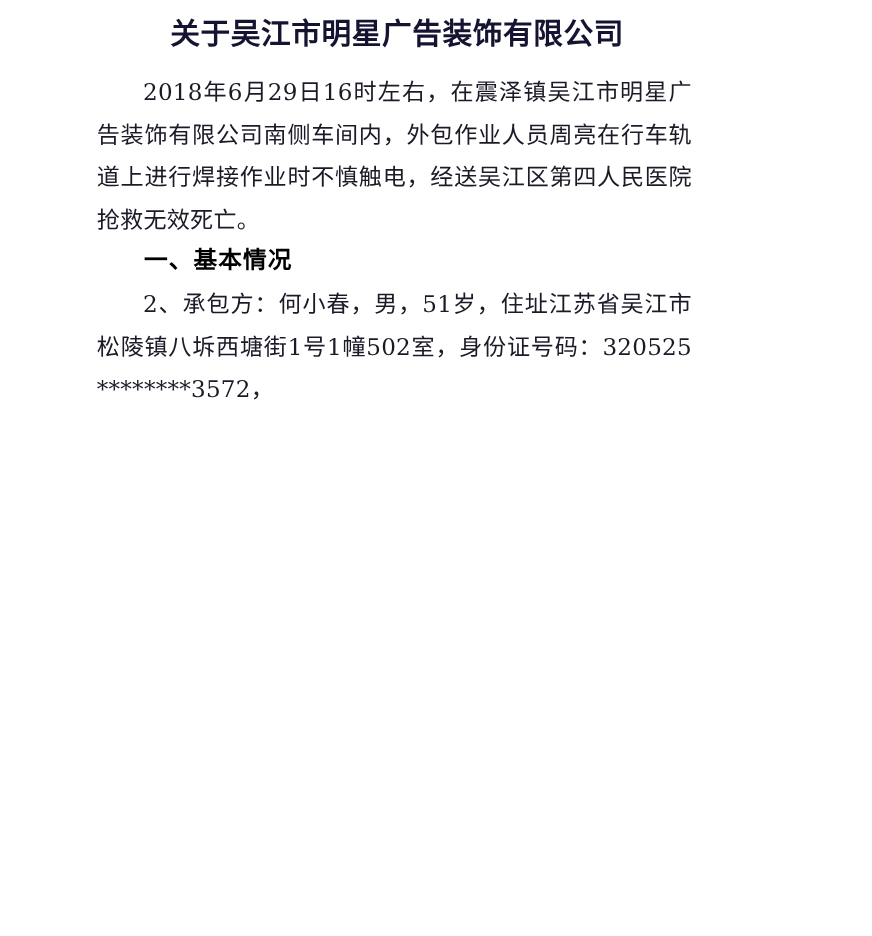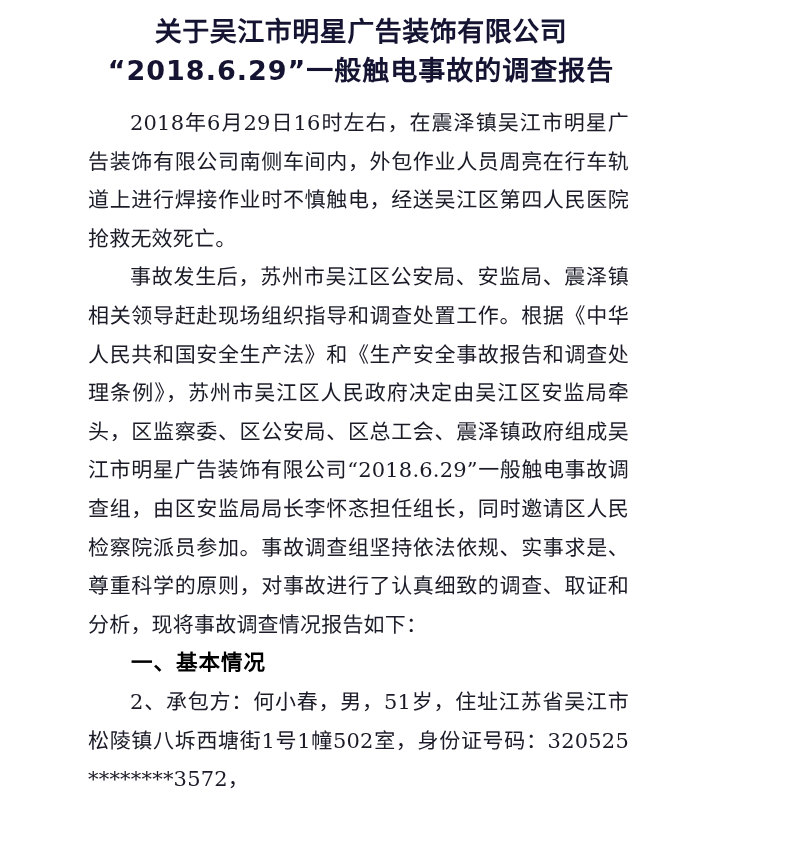--- a/index.html
+++ b/index.html
@@ -82,28 +82,26 @@
     margin-bottom: 0;
   }
 </style>
 </head>
 <body>
 
 <div id="document-page">
 
   <h1 class="doc-title">
     <span class="title-line title-line-1">关于吴江市明星广告装饰有限公司</span>
-    <span class="title-line title-line-2">“2018.6.29”一般触电事故的调查报告</span>
   </h1>
 
   <div class="doc-body">
 
     <p class="para">2018年6月29日16时左右，在震泽镇吴江市明星广告装饰有限公司南侧车间内，外包作业人员周亮在行车轨道上进行焊接作业时不慎触电，经送吴江区第四人民医院抢救无效死亡。</p>
 
-    <p class="para">事故发生后，苏州市吴江区公安局、安监局、震泽镇相关领导赶赴现场组织指导和调查处置工作。根据《中华人民共和国安全生产法》和《生产安全事故报告和调查处理条例》，苏州市吴江区人民政府决定由吴江区安监局牵头，区监察委、区公安局、区总工会、震泽镇政府组成吴江市明星广告装饰有限公司“2018.6.29”一般触电事故调查组，由区安监局局长李怀忞担任组长，同时邀请区人民检察院派员参加。事故调查组坚持依法依规、实事求是、尊重科学的原则，对事故进行了认真细致的调查、取证和分析，现将事故调查情况报告如下：</p>
 
     <p class="heading">一、基本情况</p>
 
 
     <p class="para">2、承包方：何小春，男，51岁，住址江苏省吴江市松陵镇八坼西塘街1号1幢502室，身份证号码：320525********3572，</p>
 
   </div>
 
 </div>
 

